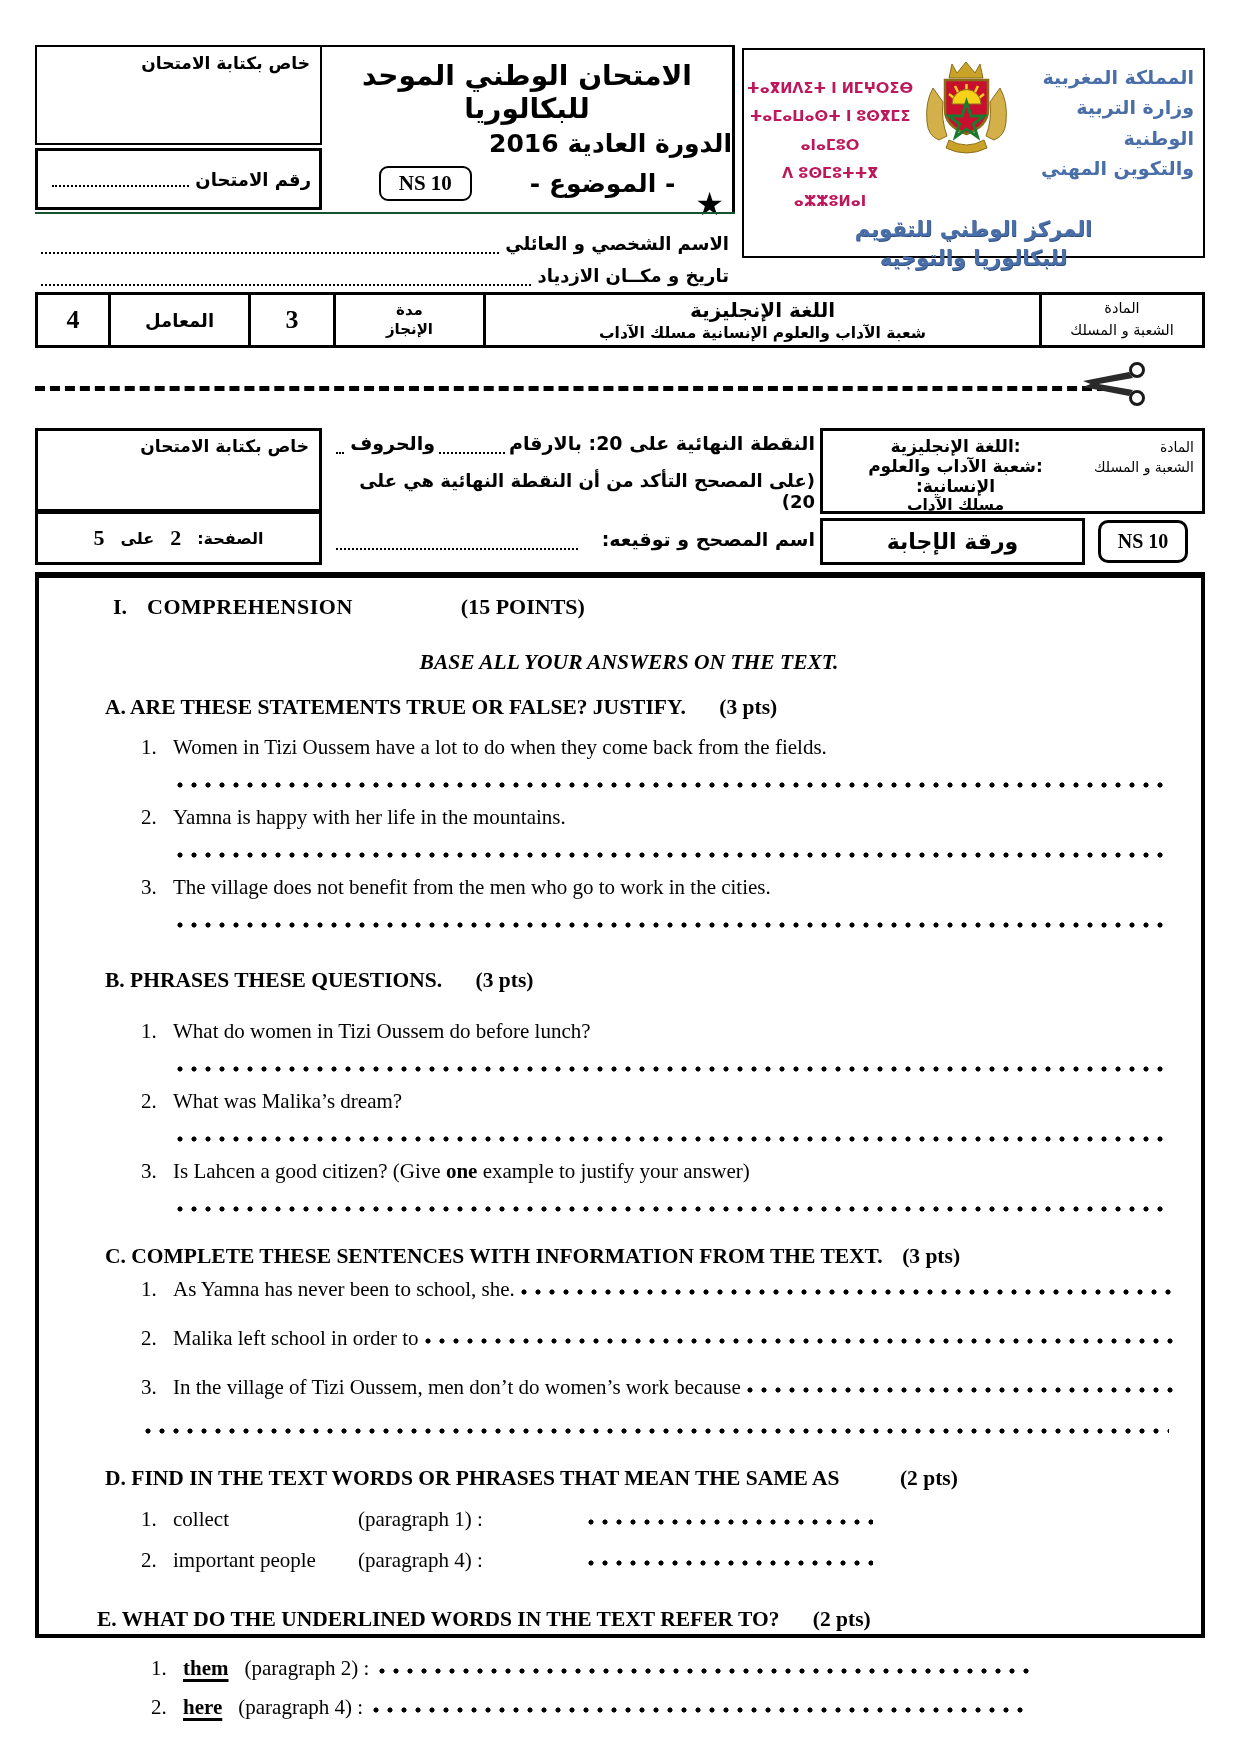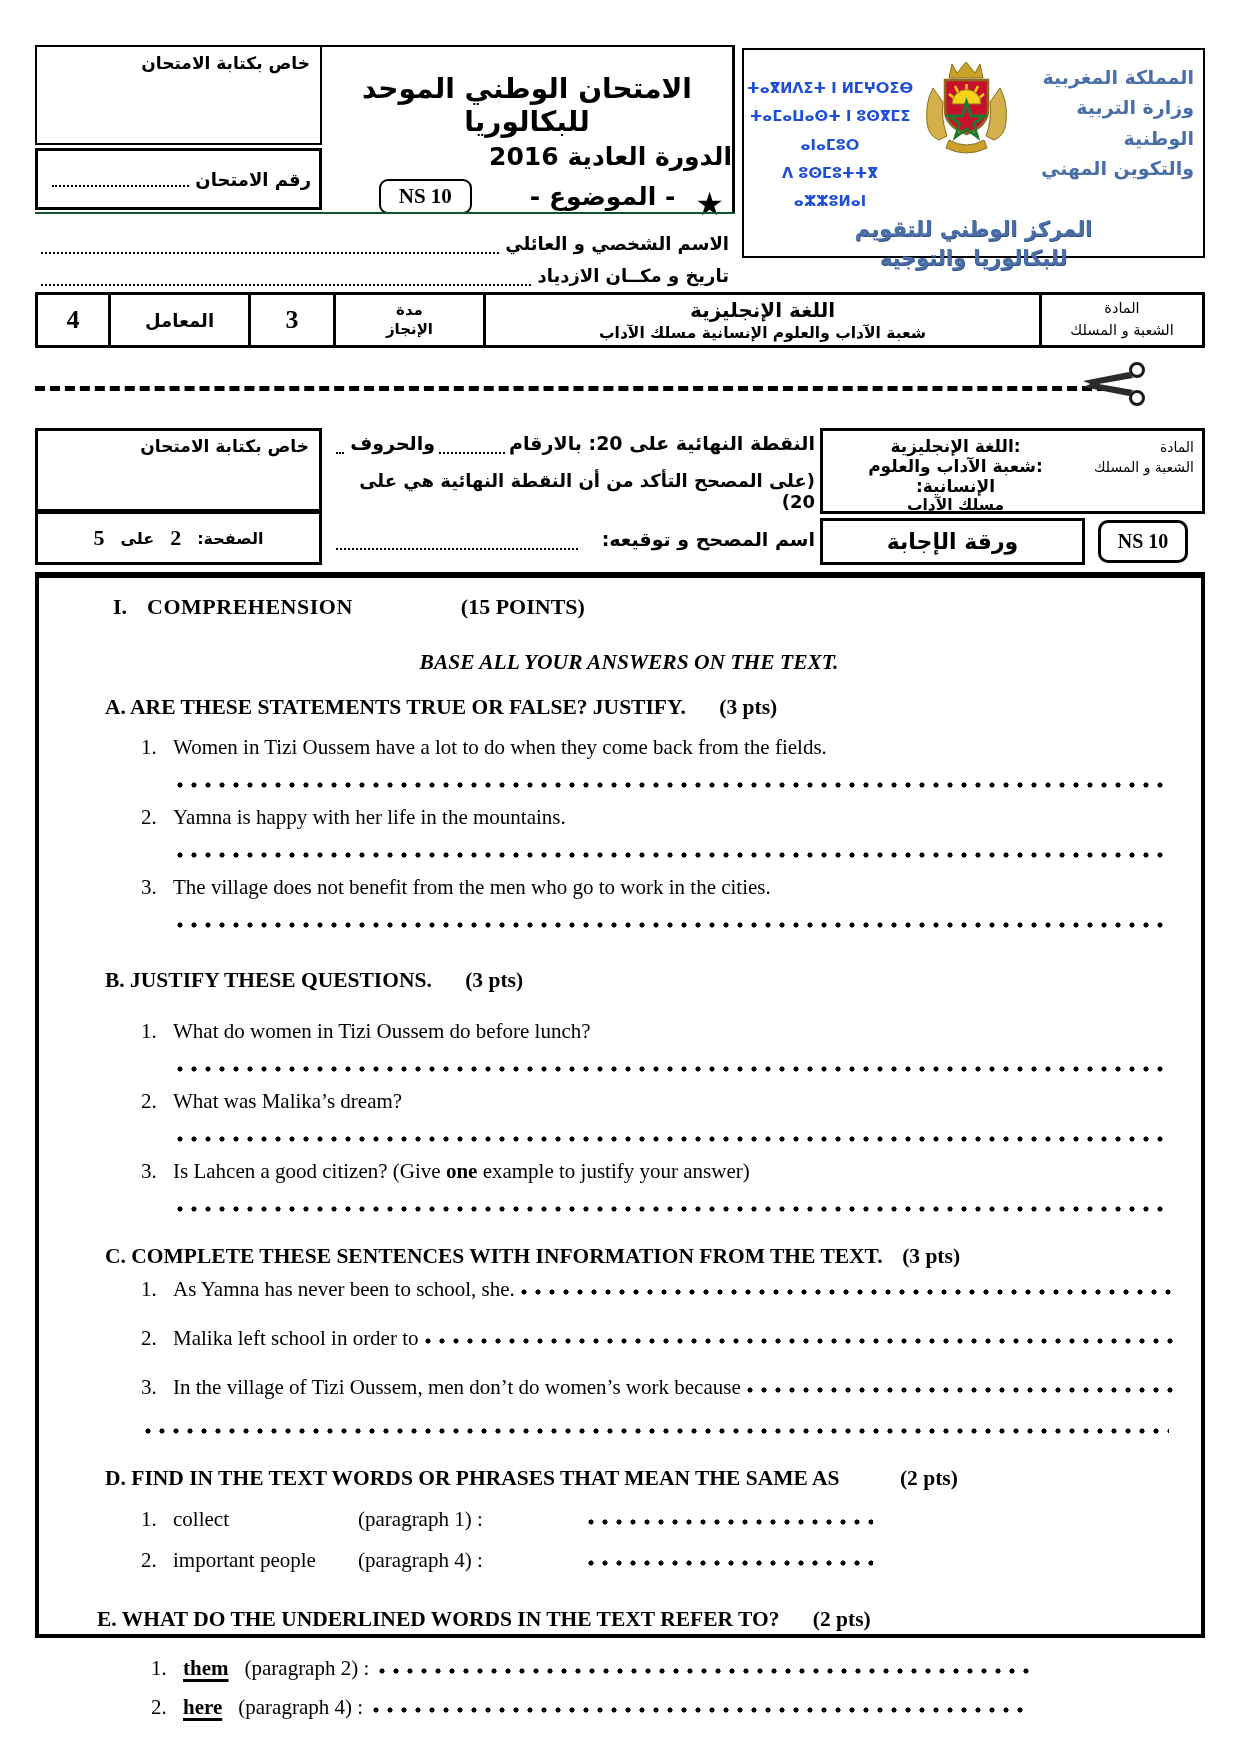--- a/index.html
+++ b/index.html
@@ -11,32 +11,32 @@
 
   
   .office1 { position:absolute; left:35px; top:45px; width:287px; height:100px;
              border:2px solid #000; box-sizing:border-box; text-align:right; padding:6px 10px; }
   .office1 span { font-size:17px; font-weight:bold; letter-spacing:1px; }
   .examnum { position:absolute; left:35px; top:148px; width:287px; height:62px; border:3px solid #000;
              box-sizing:border-box; display:flex; align-items:center; padding:0 8px; }
   .examnum .lbl { font-size:18px; font-weight:bold; white-space:nowrap; }
   .centercol { position:absolute; left:322px; top:45px; width:413px; height:167px;
                border-top:2px solid #000; border-right:3px solid #000; box-sizing:border-box;
-               padding-top:25px; }
+               padding-top:12px; }
   .extitle { font-size:28px; font-weight:bold; text-align:center; }
   .session { font-size:25px; font-weight:bold; margin-top:4px; }
   .topicrow { display:flex; justify-content:center; align-items:center; gap:58px; margin-top:8px; }
   .topic { font-size:25px; font-weight:bold; }
   .nsbox { border:2px solid #000; border-radius:9px; padding:3px 18px; font-size:21px; font-weight:bold; }
   .star { position:absolute; right:8px; bottom:-8px; font-size:32px; line-height:1;
           font-family:"DejaVu Sans", sans-serif; }
   .ministrybox { position:absolute; left:742px; top:48px; width:463px; height:210px;
                  border:2px solid #000; box-sizing:border-box; padding-top:8px; }
   .minrow { display:flex; }
-  .tifinagh { width:172px; color:#1d4ed8; font-size:14.5px; line-height:1.95; text-align:center;
+  .tifinagh { width:172px; color:#be185d; font-size:14.5px; line-height:1.95; text-align:center;
               padding-top:16px; font-family:"DejaVu Sans", sans-serif; font-weight:bold; }
   .coat { width:100px; display:flex; justify-content:center; }
   .mintext { width:178px; font-size:19px; font-weight:bold; color:#4a6fa8; text-align:right;
              padding:4px 8px 0 0; line-height:1.6; }
   .centername { text-align:center; color:#4a6fa8; font-weight:bold; font-size:21px;
                 line-height:1.35; margin-top:0px; text-shadow:0.5px 0.5px 0 #2c4d80; }
   .namerows { position:absolute; left:35px; top:212px; width:700px; height:80px;
               border-top:2px solid #14532d; box-sizing:border-box; padding:8px 6px 0 0; }
   .namerow { display:flex; align-items:flex-end; height:32px; }
   .namerow .lbl { font-size:18px; font-weight:bold; white-space:nowrap; }
@@ -281,21 +281,21 @@
       <span>Yamna is happy with her life in the mountains.</span>
     </div>
     <div class="dotgrad ansline"></div>
     <div class="qitem">
       <span class="qnum">3.</span>
       <span>The village does not benefit from the men who go to work in the cities.</span>
     </div>
     <div class="dotgrad ansline"></div>
 
     <div class="sectitle mtB">
-      <span>B. JUSTIFY THESE QUESTIONS.</span>
+      <span>B. PHRASES THESE QUESTIONS.</span>
       <span class="pts">(3 pts)</span>
     </div>
     <div class="qitem" style="margin-top:26px;">
       <span class="qnum">1.</span>
       <span>What do women in Tizi Oussem do before lunch?</span>
     </div>
     <div class="dotgrad ansline"></div>
     <div class="qitem">
       <span class="qnum">2.</span>
       <span>What was Malika’s dream?</span>

